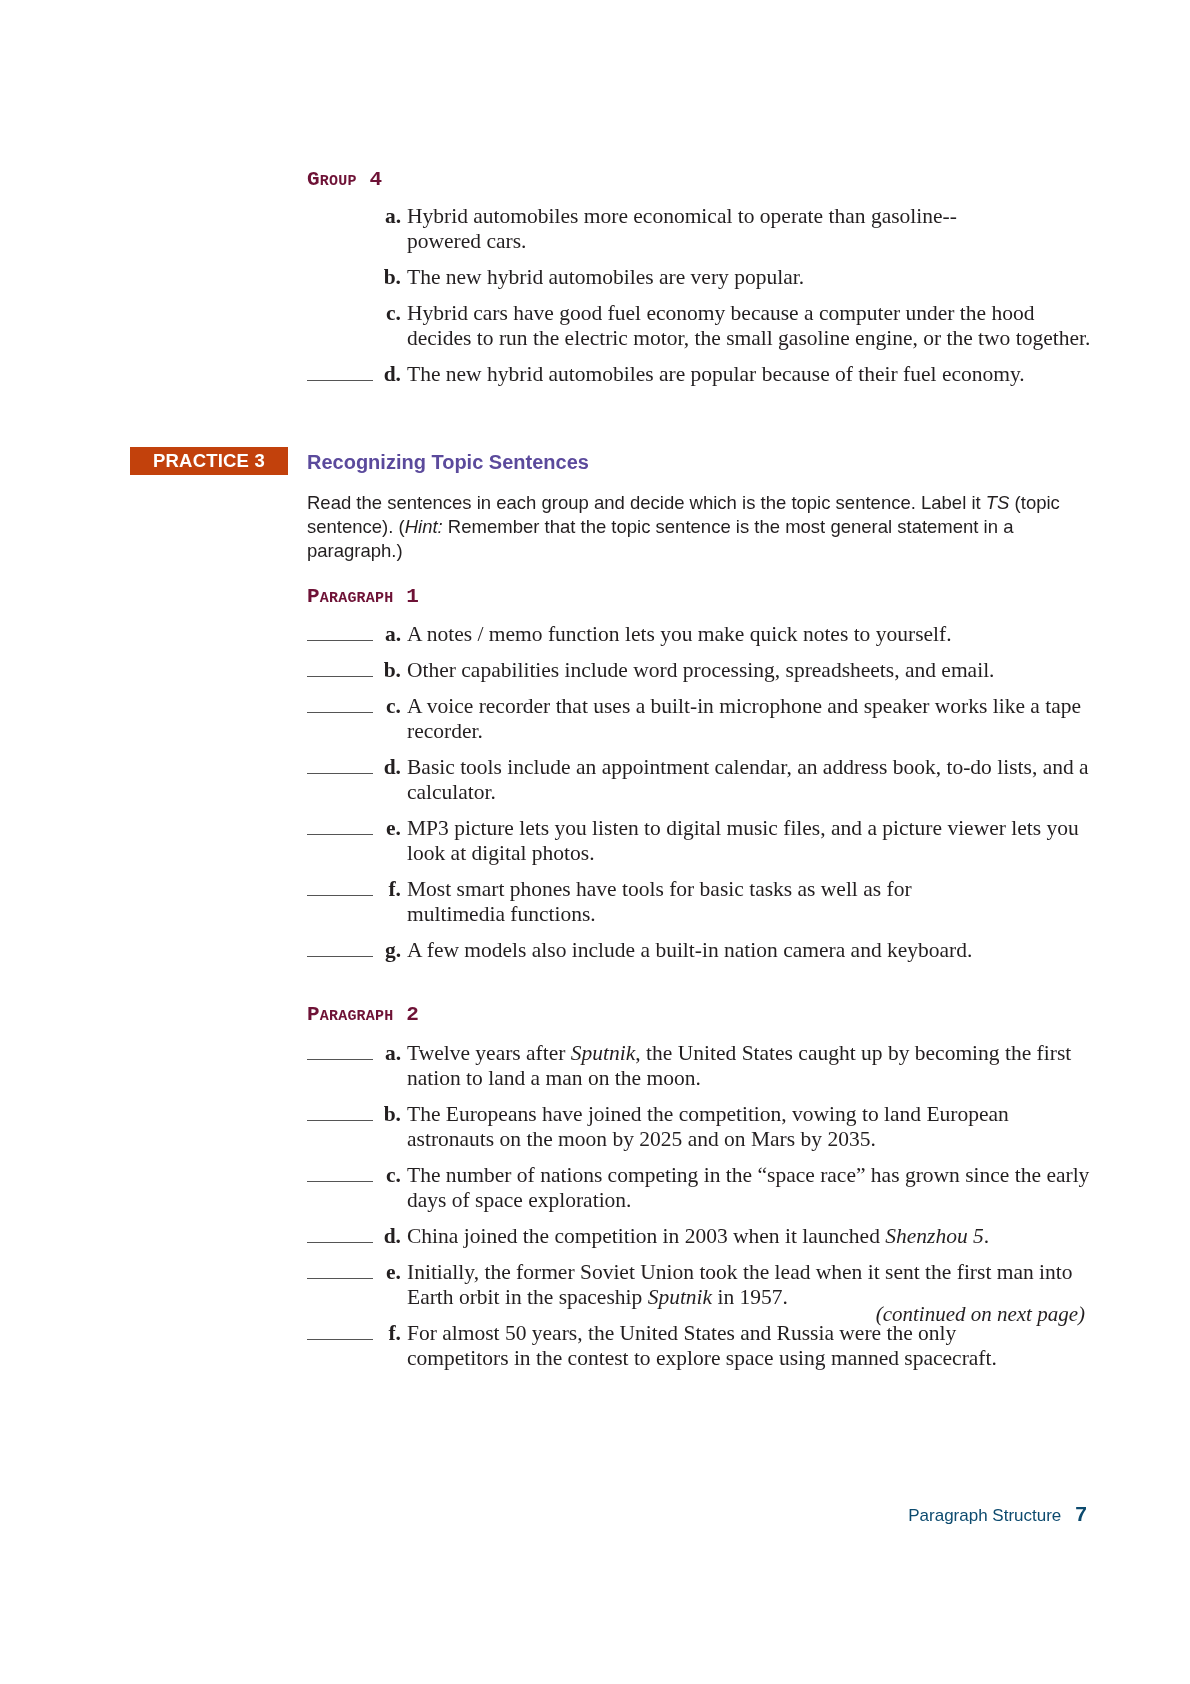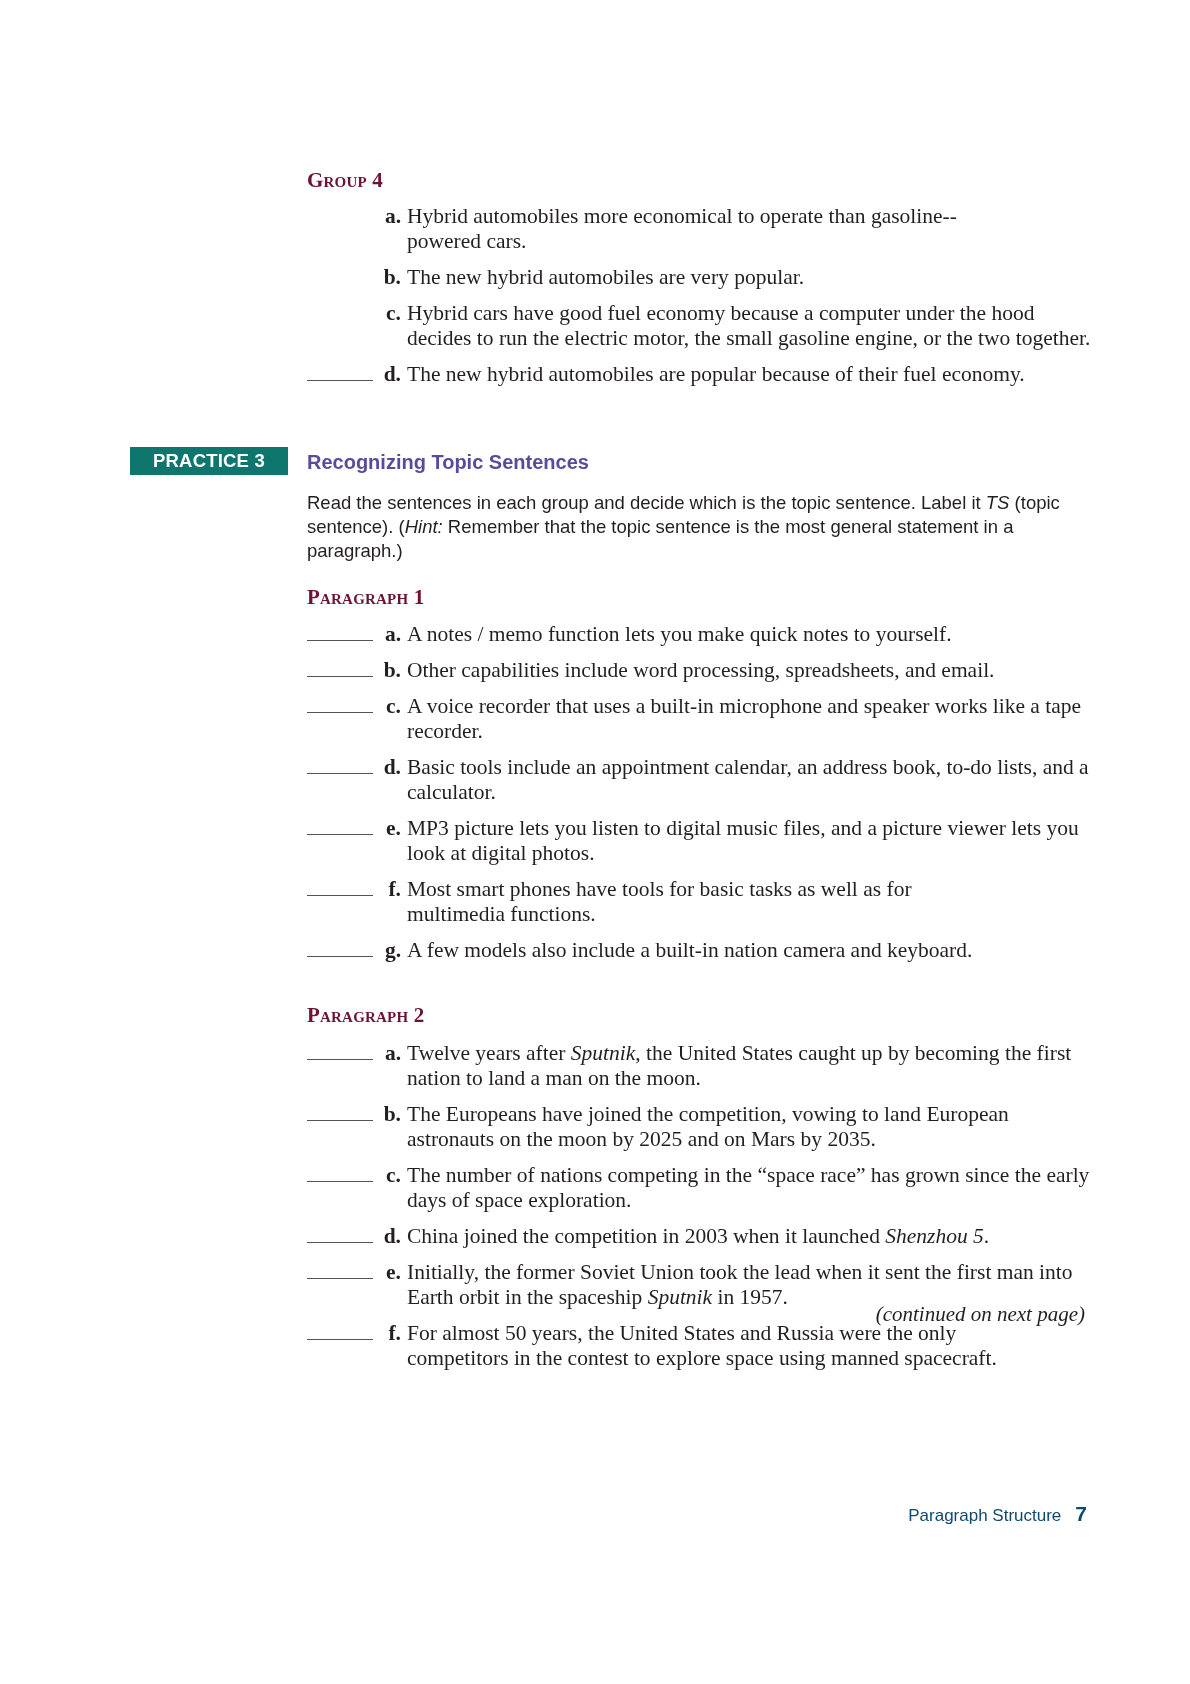--- a/index.html
+++ b/index.html
@@ -2,34 +2,34 @@
 <html><head>
 <meta charset="utf-8">
 <style>
   html, body { margin: 0; padding: 0; background: #ffffff; }
   body { width: 1190px; height: 1684px; position: relative; overflow: hidden; color: #231f20; }
   .serif { font-family: "Liberation Serif", "DejaVu Serif", serif; }
   .sans { font-family: "Liberation Sans", "DejaVu Sans", sans-serif; }
 
   .heading-sc {
     position: absolute; left: 307px;
-    font-family: Liberation Serif, serif;
+    font-family: Liberation Mono, monospace;
     font-weight: bold; font-variant: small-caps; color: #6e1236;
     font-size: 21px; letter-spacing: 0.2px; line-height: 24px;
   }
 
   .list { position: absolute; left: 307px; width: 785px; }
   .item { position: relative; padding-left: 100px; font-size: 21.5px; line-height: 25px; margin-bottom: 11px; }
   .item .blank { position: absolute; left: 0; top: 18px; width: 66px; height: 0; border-top: 1.6px solid #555; }
   .item .lbl { position: absolute; left: 68px; width: 26px; text-align: right; font-weight: bold; }
   .item .txt { display: block; }
 
   #badge {
     position: absolute; left: 130px; top: 447px; width: 158px; height: 28px;
-    background: #0f766e; color: #ffffff; font-weight: bold; font-size: 18.5px;
+    background: #c2410c; color: #ffffff; font-weight: bold; font-size: 18.5px;
     line-height: 28px; text-align: center; letter-spacing: 0.2px;
   }
   #practice-title {
     position: absolute; left: 307px; top: 449px; font-size: 20px; font-weight: bold; color: #5b4a9c;
     line-height: 26px;
   }
   #instructions {
     position: absolute; left: 307px; top: 491px; width: 760px; font-size: 18.5px; line-height: 24px; color: #231f20;
   }
   #continued {

